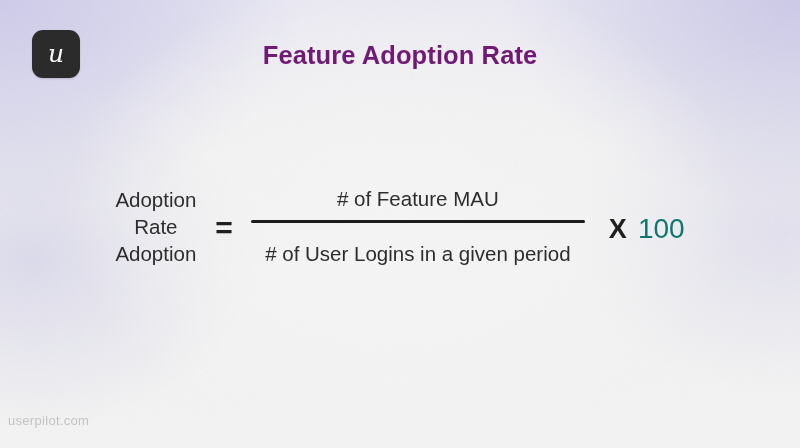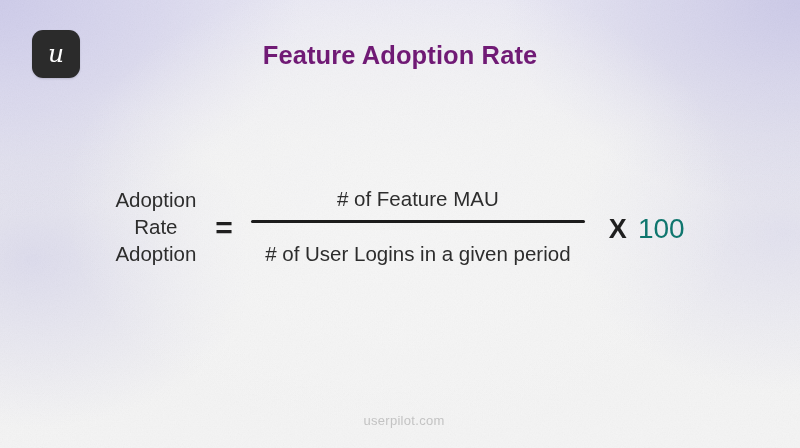--- a/index.html
+++ b/index.html
@@ -153,21 +153,21 @@
     line-height: 1;
     margin-left: 11px;
   }
 
   
   .footer {
     position: absolute;
     left: 8px;
     right: 0;
     bottom: 20px;
-    text-align: center;
+    text-align: left;
     font-size: 13px;
     color: #c3c3c3;
     letter-spacing: 0.3px;
   }
 </style>
 </head>
 <body>
 
 <div id="canvas">
 

